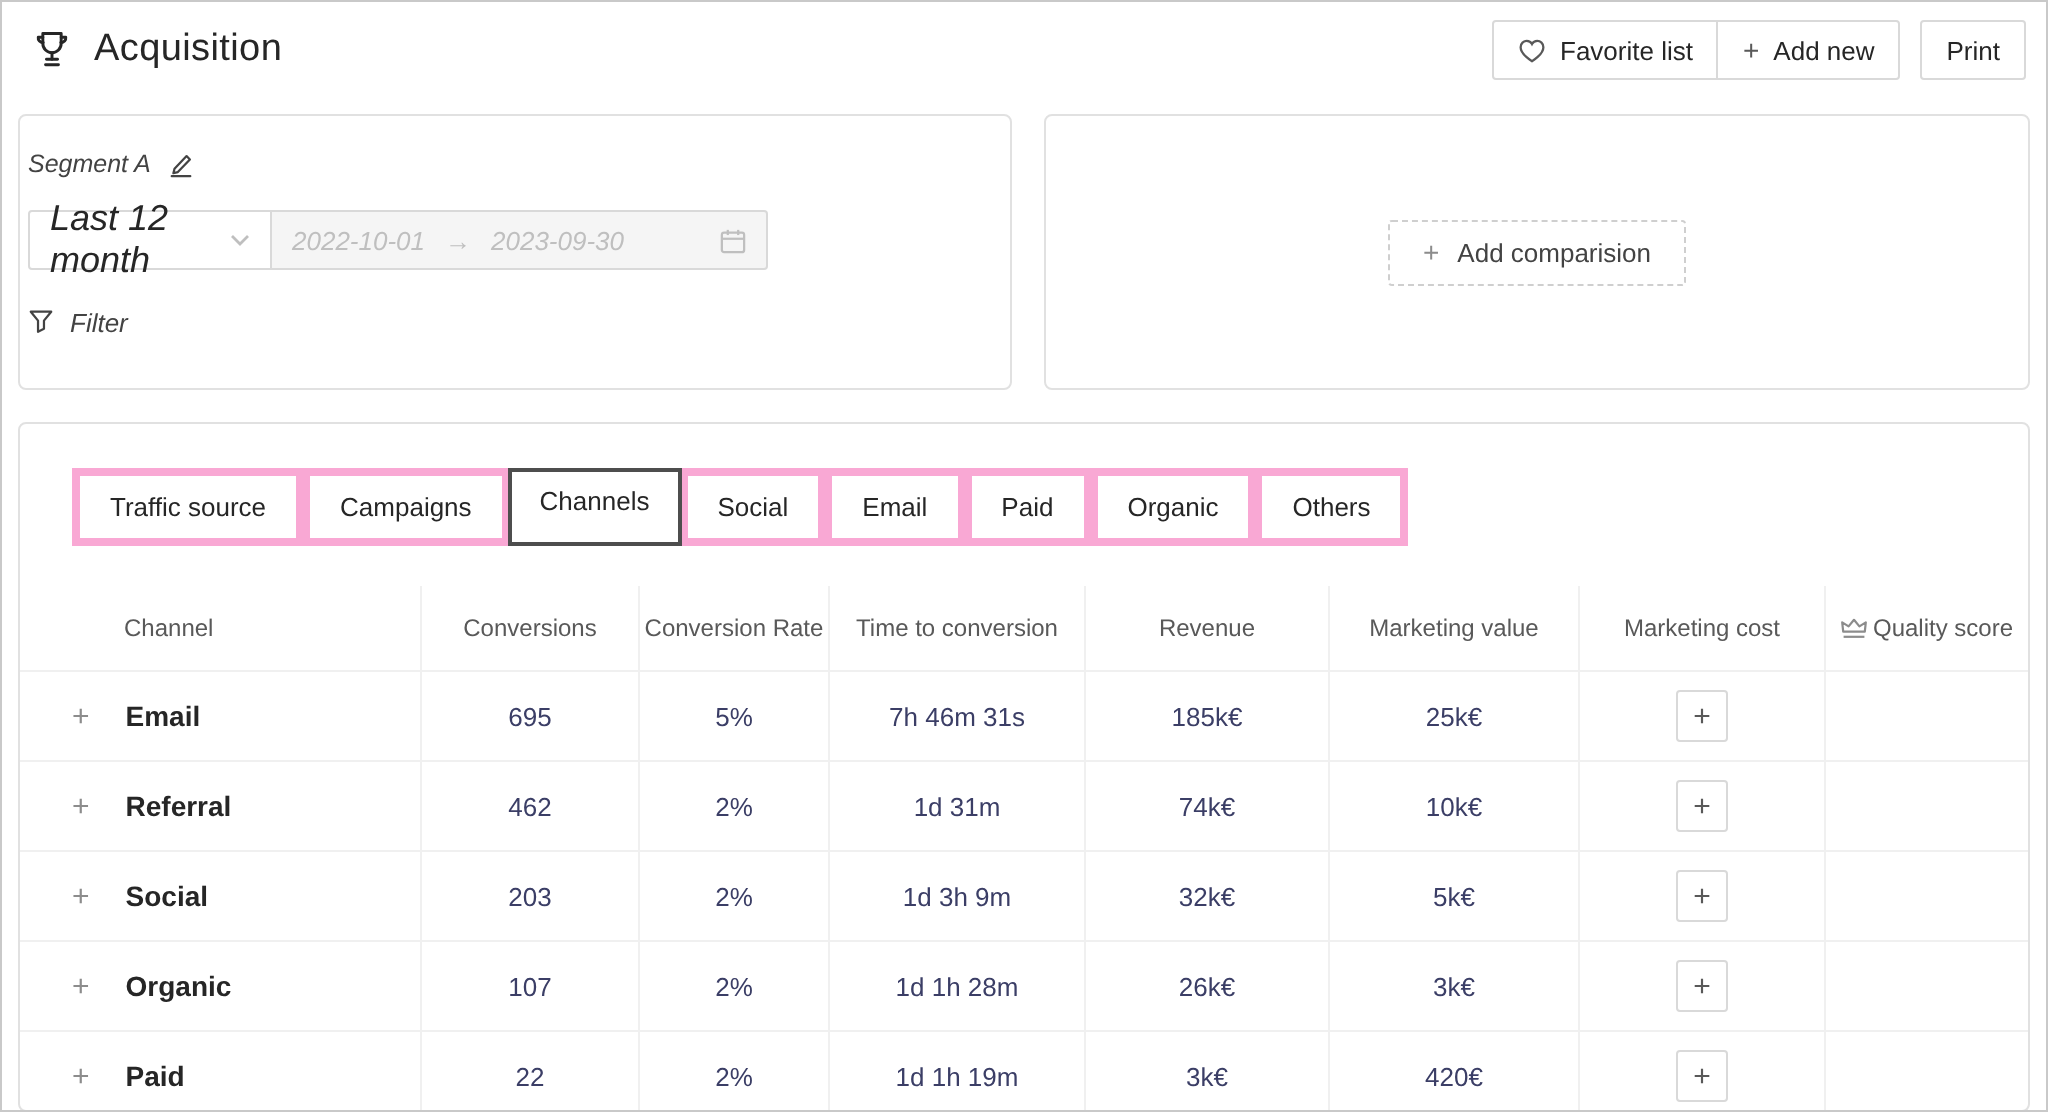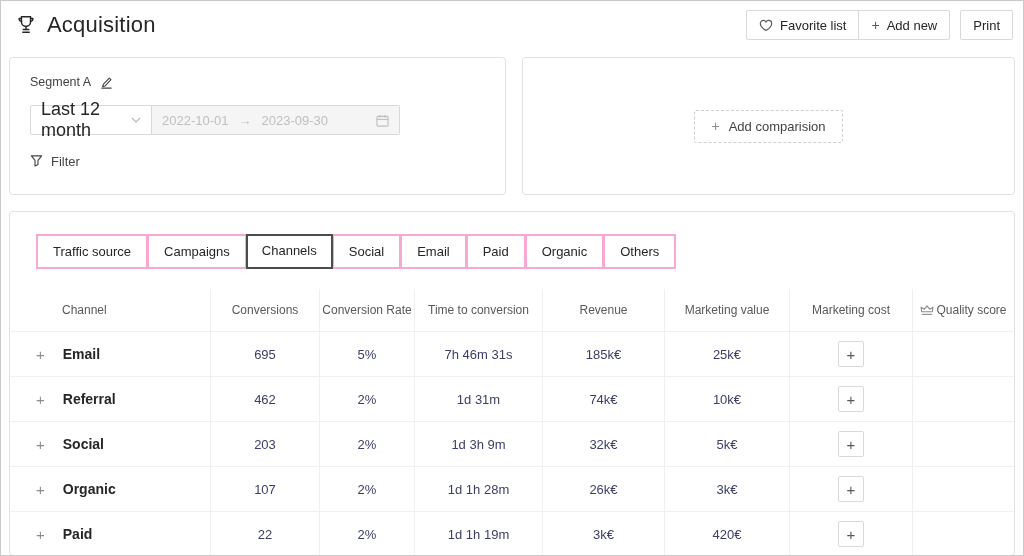--- a/index.html
+++ b/index.html
@@ -3,35 +3,35 @@
 <meta charset="utf-8">
 <style>
   * { margin:0; padding:0; box-sizing:border-box; }
   html,body { width:1024px; height:556px; background:#fff; overflow:hidden;
     font-family:"Liberation Sans", sans-serif; color:#262626; }
   body { border:1px solid #c9c9c9; }
 
   
   .topbar { height:48px; display:flex; align-items:center; padding:0 10px 0 14px; }
   .topbar .title-wrap { display:flex; align-items:center; gap:10px; }
-  .page-title { font-size:22px; font-weight:500; color:#262626; letter-spacing:.2px; }
+  .page-title { font-size:19px; font-weight:500; color:#262626; letter-spacing:.2px; }
   .topbar .spacer { flex:1; }
   .btn { height:30px; background:#fff; border:1px solid #d9d9d9; border-radius:2px;
     font-size:13px; color:#262626; display:inline-flex; align-items:center; gap:7px;
     padding:0 12px; cursor:pointer; font-family:inherit; }
   .btn-group { display:inline-flex; }
   .btn-group .btn:first-child { border-radius:2px 0 0 2px; }
   .btn-group .btn:last-child { border-radius:0 2px 2px 0; margin-left:-1px; }
   .btn .glyph { color:#595959; font-size:14px; line-height:1; }
   .btn-print { margin-left:10px; }
 
   
   .panels { display:flex; gap:16px; margin:8px 8px 0; height:138px; }
   .panel { border:1px solid #e1e1e1; border-radius:4px; background:#fff; }
-  .segment-panel { flex:0 0 497px; padding:17px 20px; }
+  .segment-panel { flex:0 0 497px; padding:17px 4px;font-style:italic; }
   .compare-panel { flex:1; display:flex; align-items:center; justify-content:center; }
 
   .segment-row { display:flex; align-items:center; gap:9px; font-size:12.5px; color:#434343; }
   .edit-ic { cursor:pointer; display:inline-flex; }
 
   .controls-row { display:flex; margin-top:16px; }
   .period-select { width:122px; height:30px; border:1px solid #d9d9d9; border-radius:2px 0 0 2px;
     display:flex; align-items:center; justify-content:space-between; padding:0 10px;
     font-size:18px; color:#262626; cursor:pointer; background:#fff; }
   .date-range { width:248px; height:30px; background:#f5f5f5; border:1px solid #d9d9d9;
@@ -45,21 +45,21 @@
   .add-compare { border:1px dashed #cfcfcf; border-radius:2px; background:#fff;
     padding:8px 16px; font-size:13px; color:#434343; display:inline-flex;
     align-items:center; gap:9px; cursor:pointer; font-family:inherit; }
   .add-compare .glyph { color:#8c8c8c; font-size:14px; line-height:1; }
 
   
   .main-panel { margin:16px 8px 0; height:345px; border:1px solid #e1e1e1;
     border-radius:4px; background:#fff; padding-top:22px; overflow:hidden; }
 
   .tabs { display:flex; margin-left:26px; }
-  .tab { border:2px solid #f9a8d4; background:#fff; padding:8px 15px; font-size:13px;
+  .tab { border:4px solid #f9a8d4; background:#fff; padding:8px 15px; font-size:13px;
     color:#262626; margin-left:-1px; cursor:pointer; white-space:nowrap; position:relative; }
   .tab:first-child { margin-left:0; }
   .tab.active { border:2px solid #4d4d4d; padding:7px 14px; z-index:2; font-weight:500; }
 
   
   .table { margin-top:20px; }
   .trow { display:grid; grid-template-columns:200px 109px 95px 128px 122px 125px 123px 1fr; }
   .trow > div { display:flex; align-items:center; justify-content:center;
     border-left:1px solid #f0f0f0; min-width:0; }
   .trow > div:first-child { border-left:none; justify-content:flex-start; }

